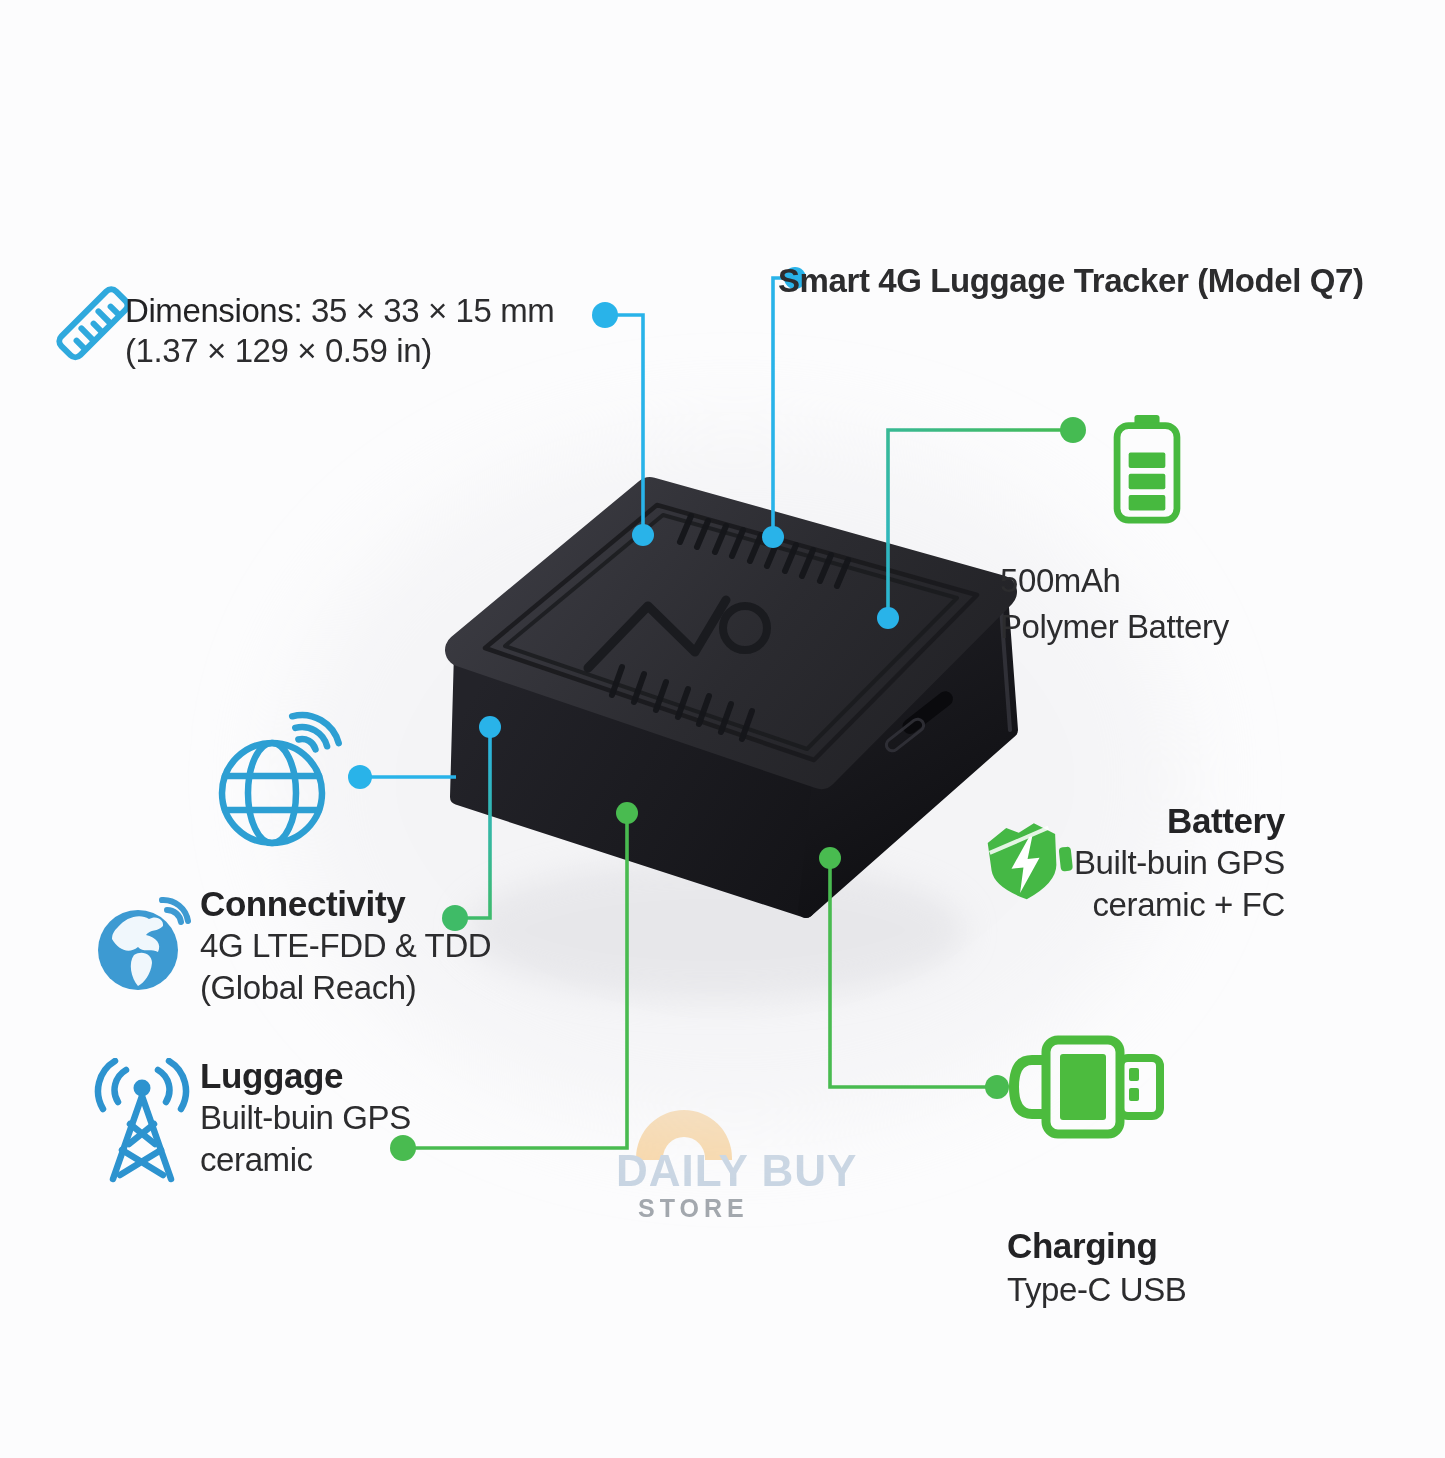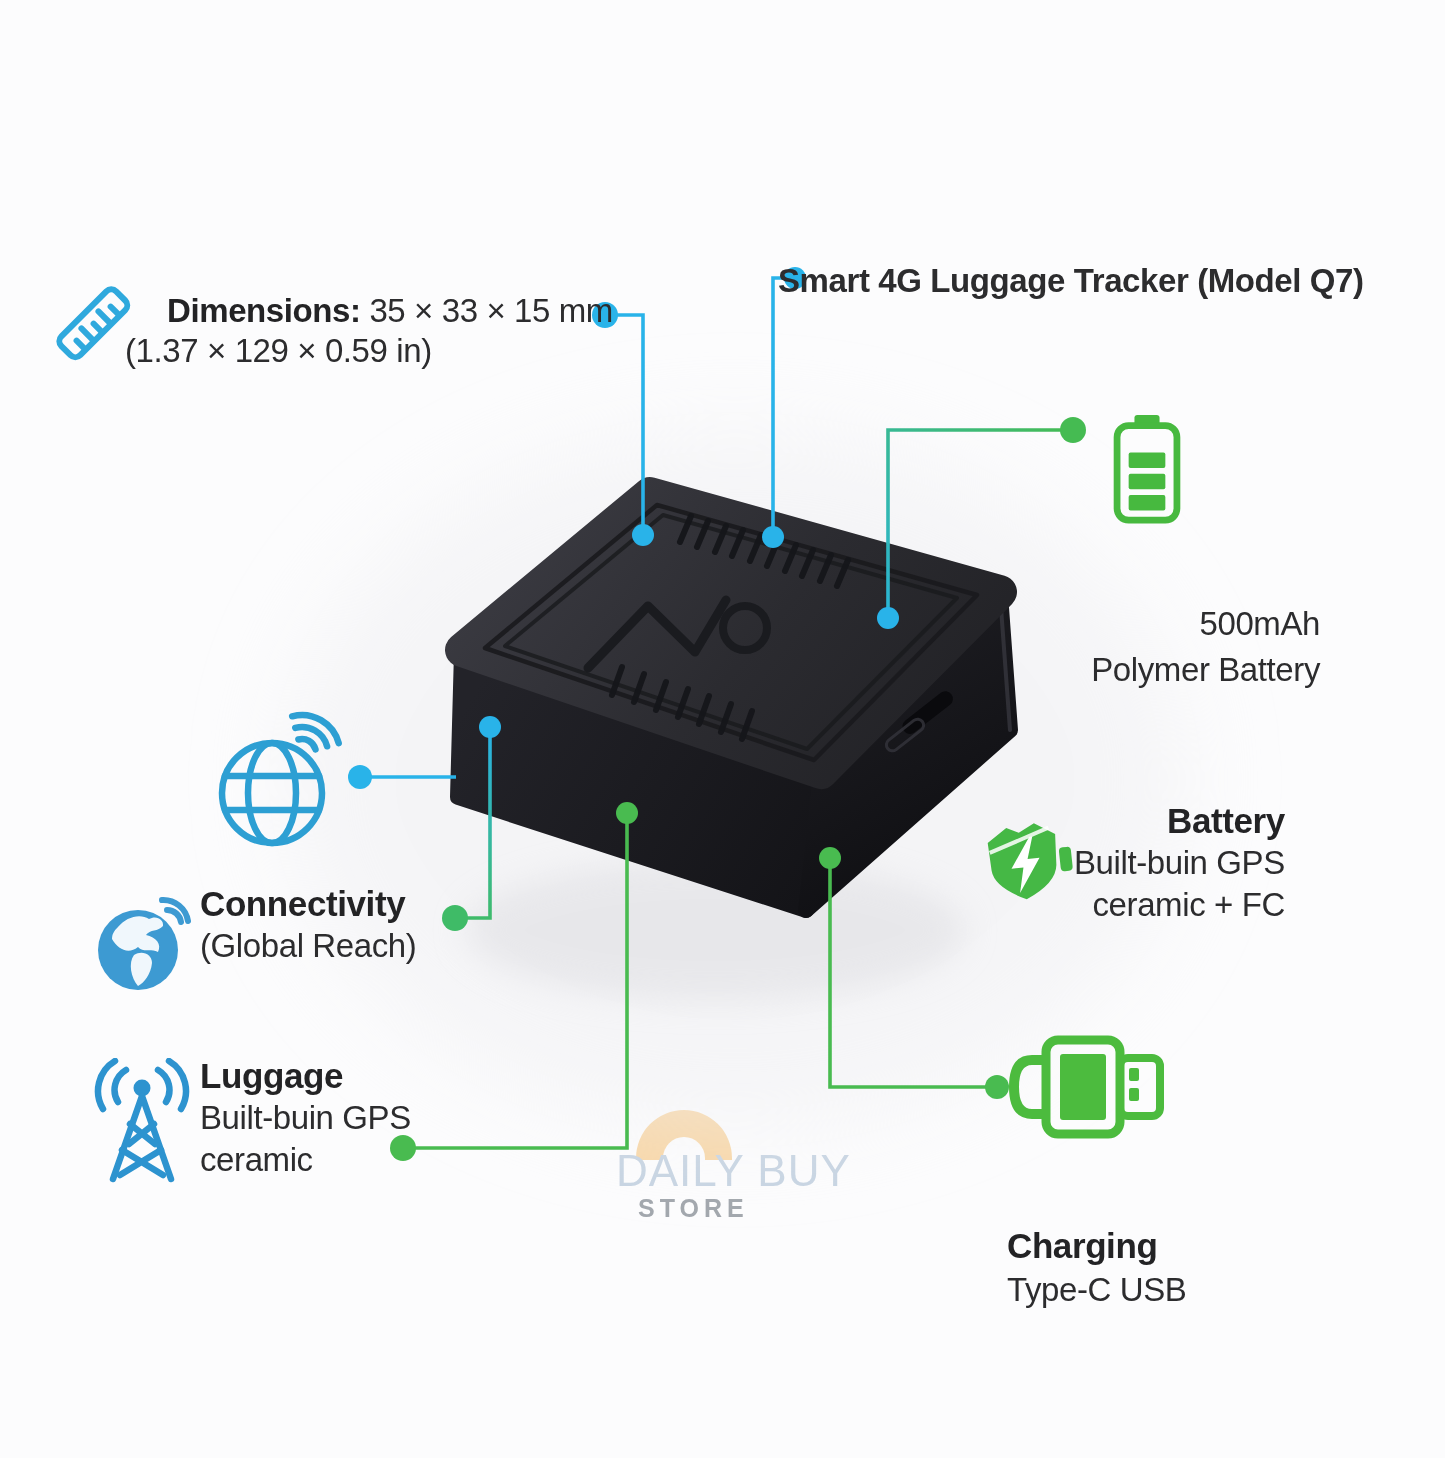--- a/index.html
+++ b/index.html
@@ -2,36 +2,36 @@
 <html><head>
 <meta charset="utf-8">
 <style>
   html,body{margin:0;padding:0;background:#ffffff;}
   body{font-family:"Liberation Sans", sans-serif;}
   .canvas{position:relative;width:1445px;height:1458px;background:#fcfcfd;overflow:hidden;}
   .scene{position:absolute;left:0;top:0;}
   .icon{position:absolute;}
   .block{position:absolute;font-size:33px;line-height:42px;color:#2c2c2e;letter-spacing:-0.4px;white-space:nowrap;}
   .block .title{font-weight:bold;font-size:35px;color:#232325;}
-  .b{font-weight:bold;color:#232325;margin-left:42px;}
+  .b{font-weight:normal;color:#232325;}
   .dim{line-height:40px;}
-  .center{text-align:right;margin-top:43px;}
+  .center{text-align:left;}
   
   .ln{fill:none;stroke-width:3.6px;}
   .ln.cyan{stroke:#29b3e9;}
   .ln.green{stroke:#49bb50;}
   .dot{stroke:none;}
   .dot.cyan{fill:#29b3e9;}
   .dot.green{fill:#49bb50;}
   .dot.green2{fill:#3fbb67;}
   .dot.green3{fill:#45bb52;}
   
   .wm-arch{position:absolute;left:636px;top:1110px;width:96px;height:50px;box-sizing:border-box;
            border:27px solid #f8d6a4;border-bottom:none;border-radius:96px 96px 0 0;opacity:.95;}
-  .wm-brand{position:absolute;left:616px;top:1146px;font-size:44px;font-weight:400;
+  .wm-brand{position:absolute;left:616px;top:1146px;font-size:44px;font-weight:700;
             color:#c7d4e2;letter-spacing:1px;white-space:nowrap;}
   .wm-sub{position:absolute;left:638px;top:1194px;font-size:25px;font-weight:800;
           color:#a2a7ad;letter-spacing:5px;white-space:nowrap;text-align:right;}
 </style>
 </head>
 <body>
 
 <div class="canvas">
 
   <div class="wm-arch"></div>
@@ -197,20 +197,21 @@
 
   <div class="block" style="left:778px;top:260px;font-weight:bold;">Smart 4G Luggage Tracker (Model Q7)</div>
 
   <div class="block center" style="left:1000px;top:558px;width:320px;line-height:46px;">
     <div>500mAh</div>
     <div>Polymer Battery</div>
   </div>
 
   <div class="block" style="left:200px;top:883px;">
     <div class="title">Connectivity</div>
+    <div>4G LTE-FDD &amp; TDD</div>
     <div>(Global Reach)</div>
   </div>
 
   <div class="block" style="left:200px;top:1055px;">
     <div class="title">Luggage</div>
     <div>Built-buin GPS</div>
     <div>ceramic</div>
   </div>
 
   <div class="block" style="left:1074px;top:800px;text-align:right;">

